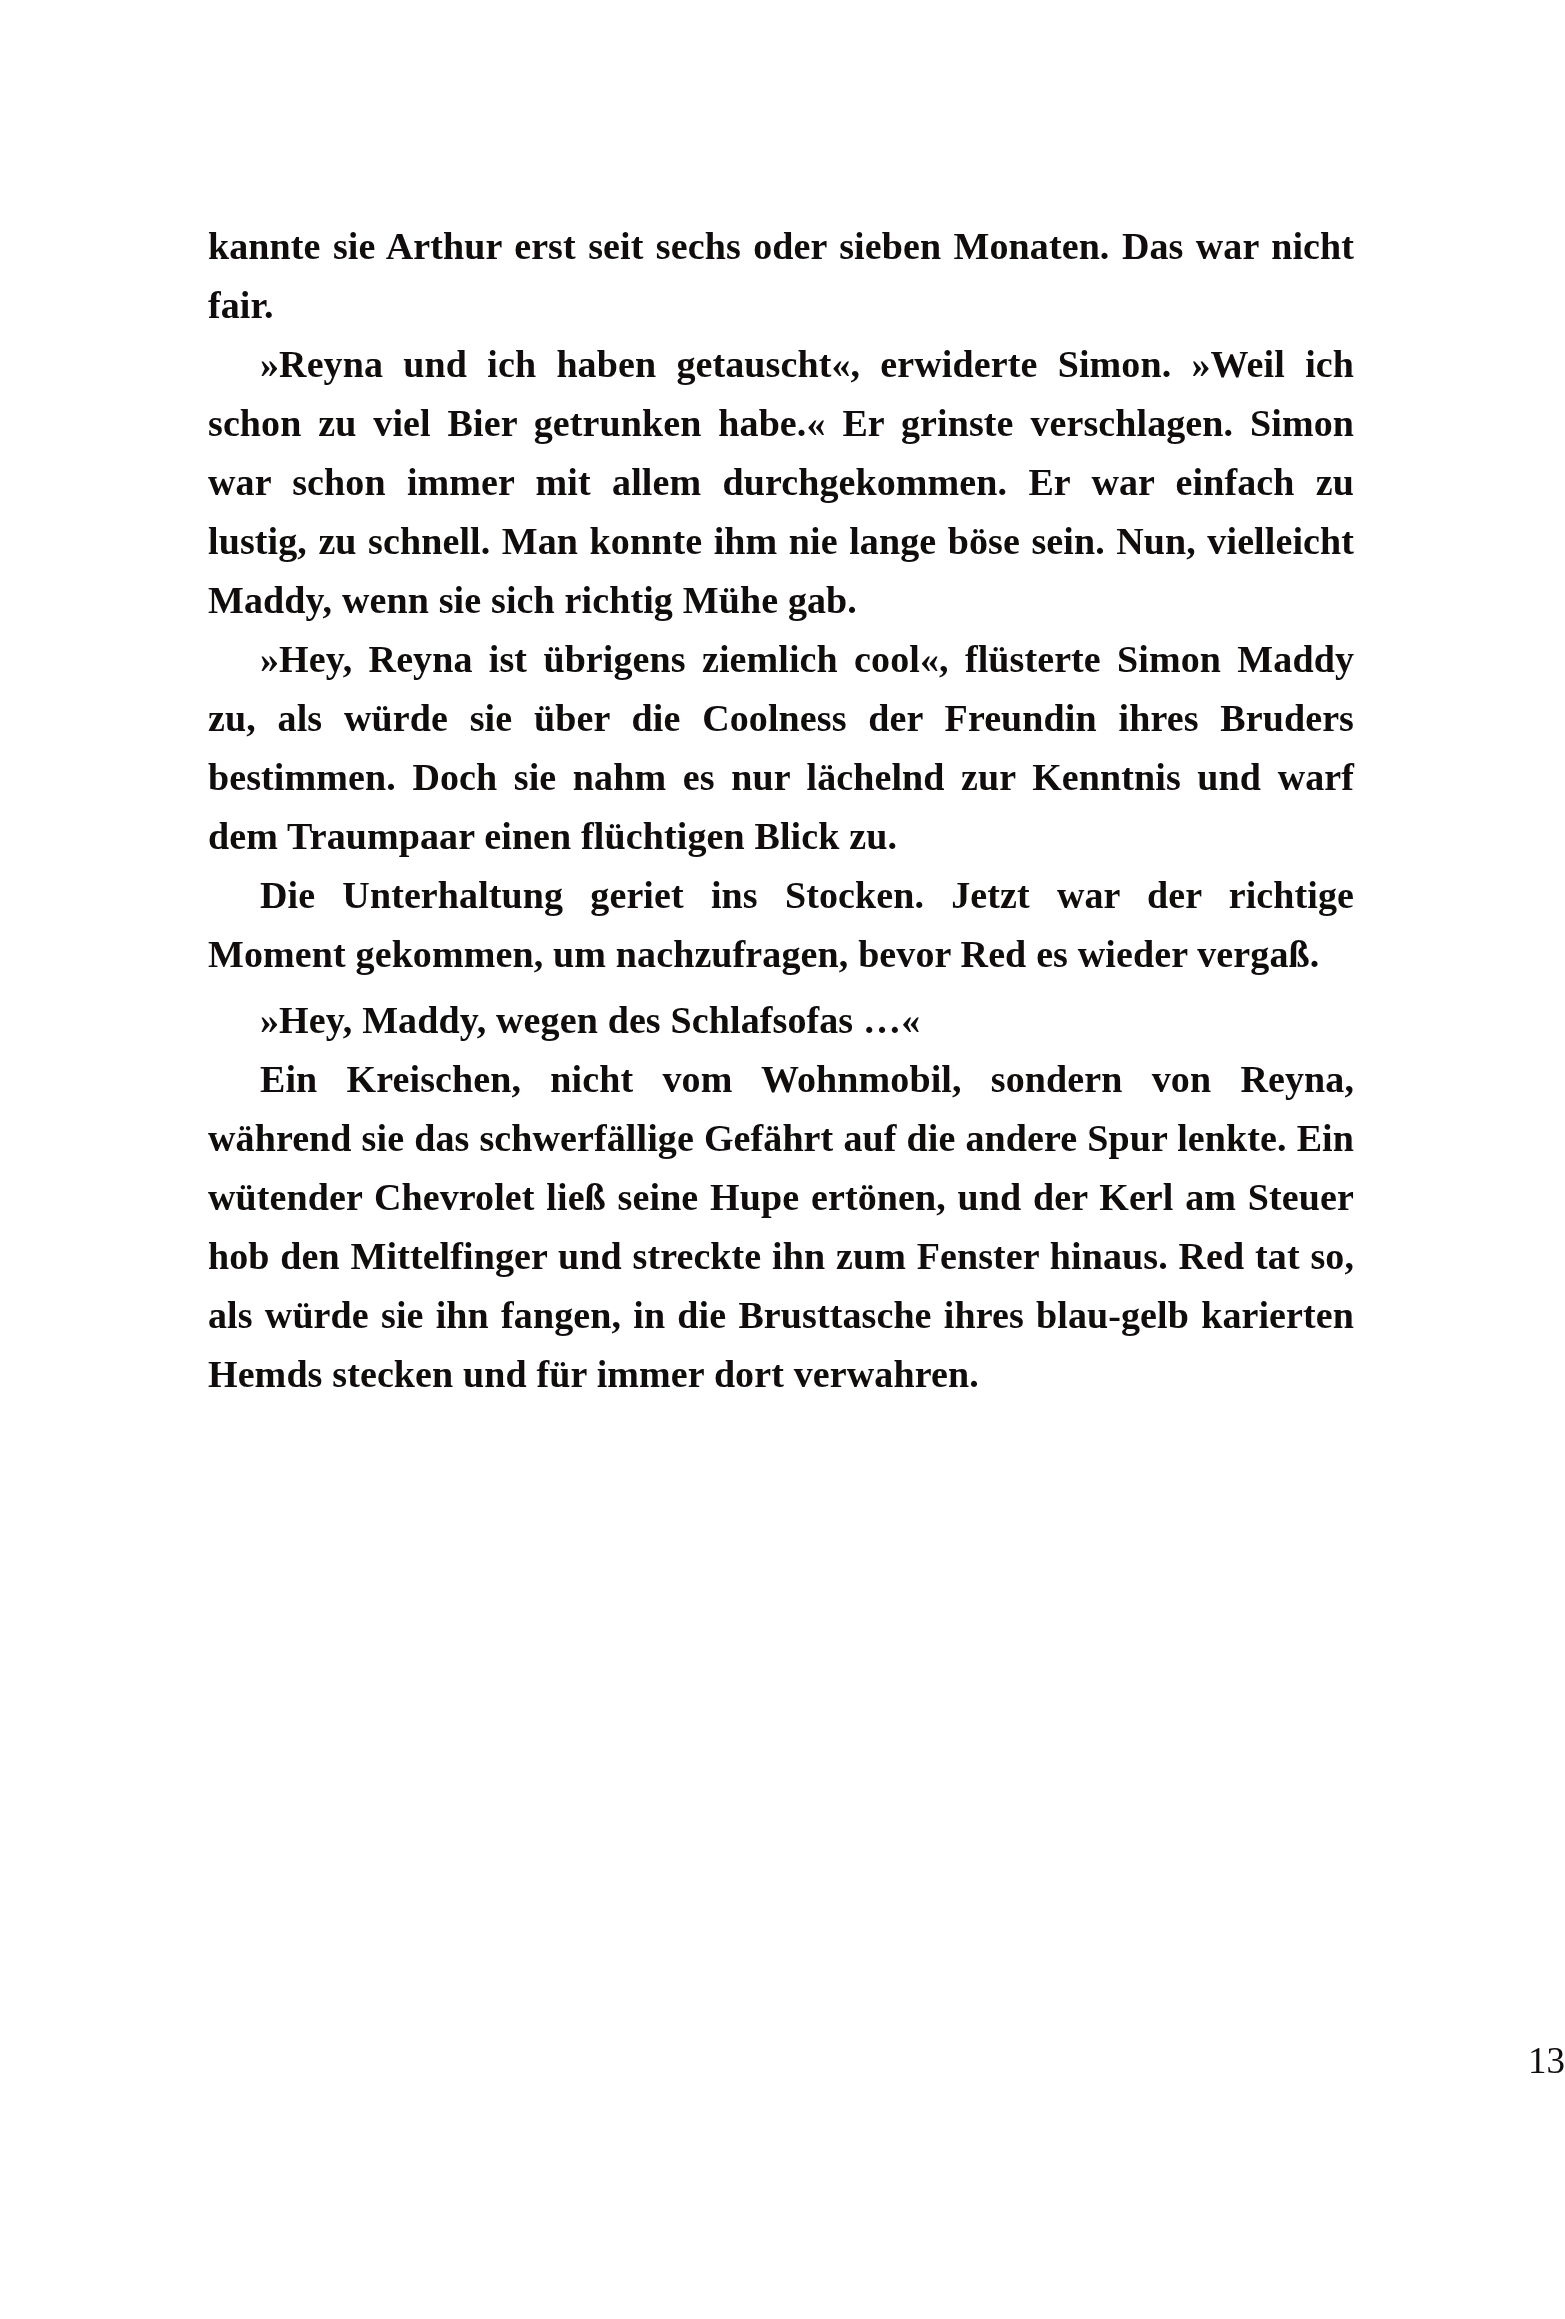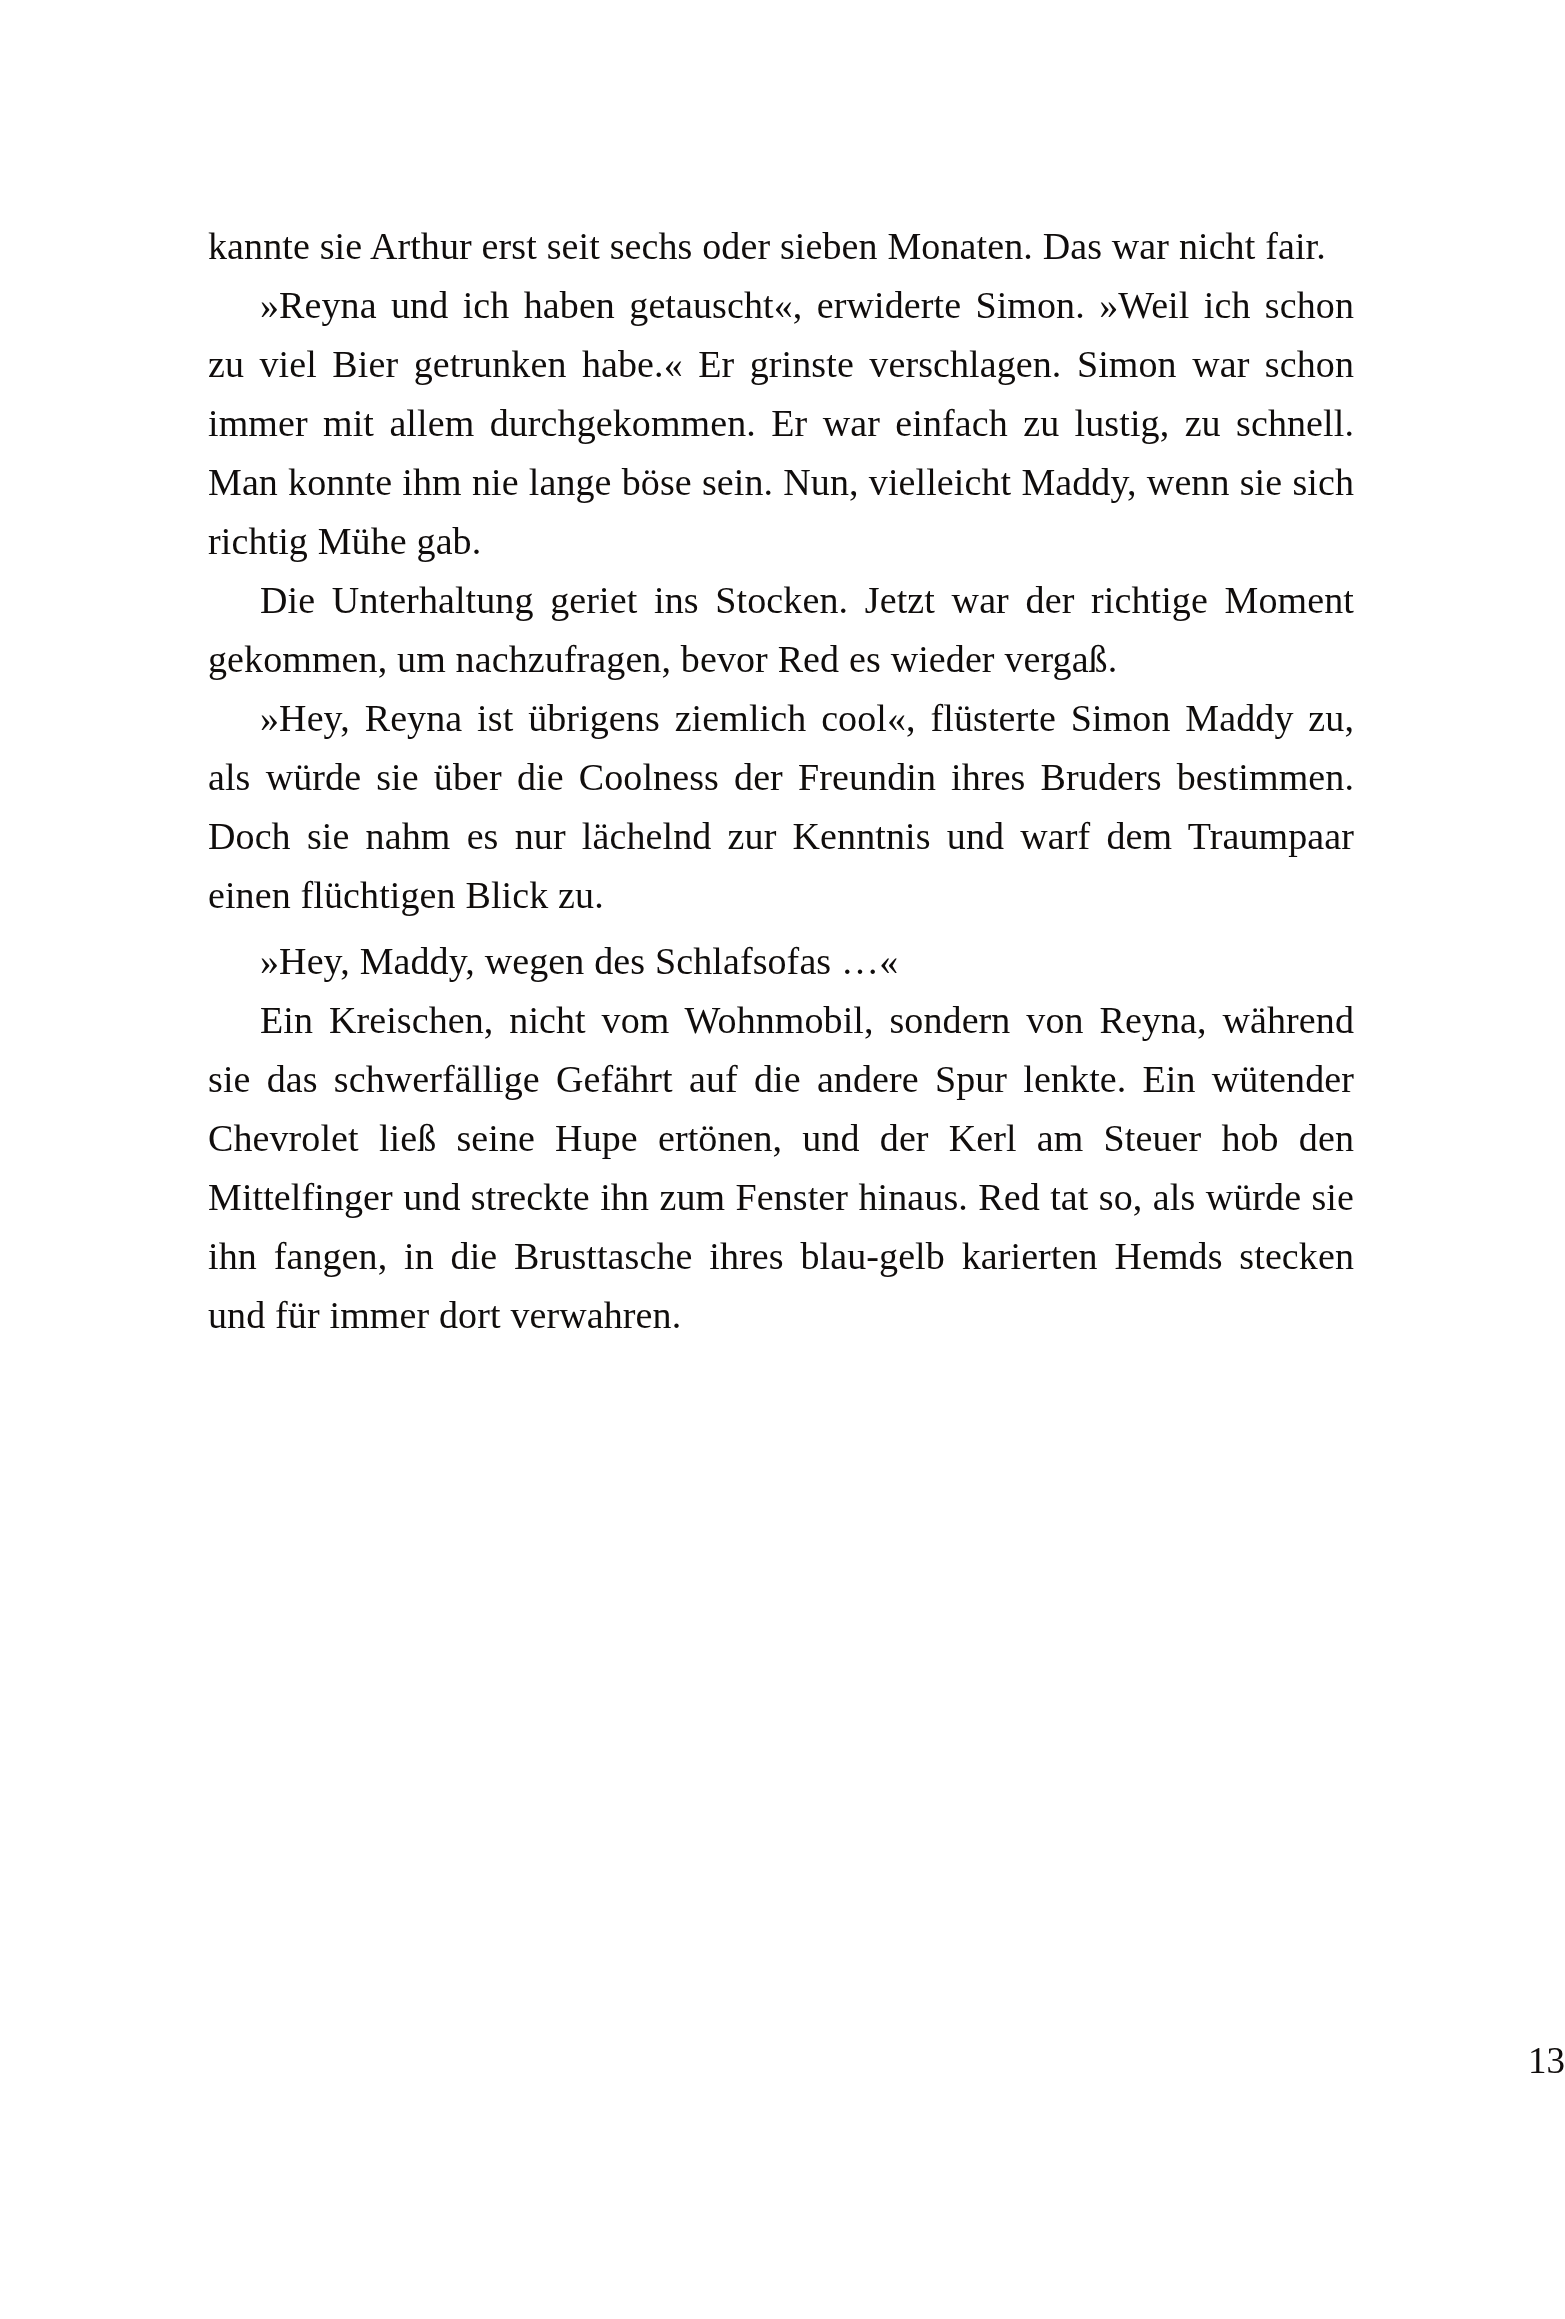--- a/index.html
+++ b/index.html
@@ -15,20 +15,21 @@
     margin: 0 auto;
     overflow: hidden;
     font-family: "Liberation Serif", "DejaVu Serif", serif;
     color: #100d0c;
   }
   .text-block {
     position: absolute;
     left: 208px;
     top: 217px;
     width: 1146px;
+    font-weight: bold;
   }
   .para {
     margin: 0;
     text-align: justify;
     text-justify: inter-word;
     font-size: 38px;
     line-height: 59px;
     hyphens: manual;
     -webkit-hyphens: manual;
     letter-spacing: 0.1px;
@@ -57,22 +58,22 @@
   }
 </style>
 </head>
 <body>
 
 <div class="page">
 
   <div class="text-block">
     <p class="para noindent">kannte sie Arthur erst seit sechs oder sieben Monaten. Das war nicht fair.</p>
     <p class="para indent">»Reyna und ich haben getauscht«, erwiderte Simon. »Weil ich schon zu viel Bier getrunken habe.« Er grinste verschlagen. Simon war schon immer mit allem durchgekommen. Er war einfach zu lustig, zu schnell. Man konnte ihm nie lange böse sein. Nun, vielleicht Maddy, wenn sie sich richtig Mühe gab.</p>
+    <p class="para indent">»Hey, Reyna ist übrigens ziemlich cool«, flüsterte Simon Maddy zu, als würde sie über die Coolness der Freundin ihres Bruders bestimmen. Doch sie nahm es nur lächelnd zur Kenntnis und warf dem Traumpaar einen flüchtigen Blick zu.</p>
     <p class="para indent">Die Unterhaltung geriet ins Stocken. Jetzt war der richtige Moment gekommen, um nachzufragen, bevor Red es wieder vergaß.</p>
-    <p class="para indent">»Hey, Reyna ist übrigens ziemlich cool«, flüsterte Simon Maddy zu, als würde sie über die Coolness der Freundin ihres Bruders bestimmen. Doch sie nahm es nur lächelnd zur Kenntnis und warf dem Traumpaar einen flüchtigen Blick zu.</p>
     <p class="para indent last-ragged">»Hey, Maddy, wegen des Schlafsofas …«</p>
     <p class="para indent">Ein Kreischen, nicht vom Wohnmobil, sondern von Reyna, während sie das schwerfällige Gefährt auf die andere Spur lenkte. Ein wütender Chevrolet ließ seine Hupe ertönen, und der Kerl am Steuer hob den Mittelfinger und streckte ihn zum Fenster hinaus. Red tat so, als würde sie ihn fangen, in die Brusttasche ihres blau-gelb karierten Hemds stecken und für immer dort verwahren.</p>
   </div>
 
   <div class="folio">13</div>
 
 </div>
 
 
 </body></html>

